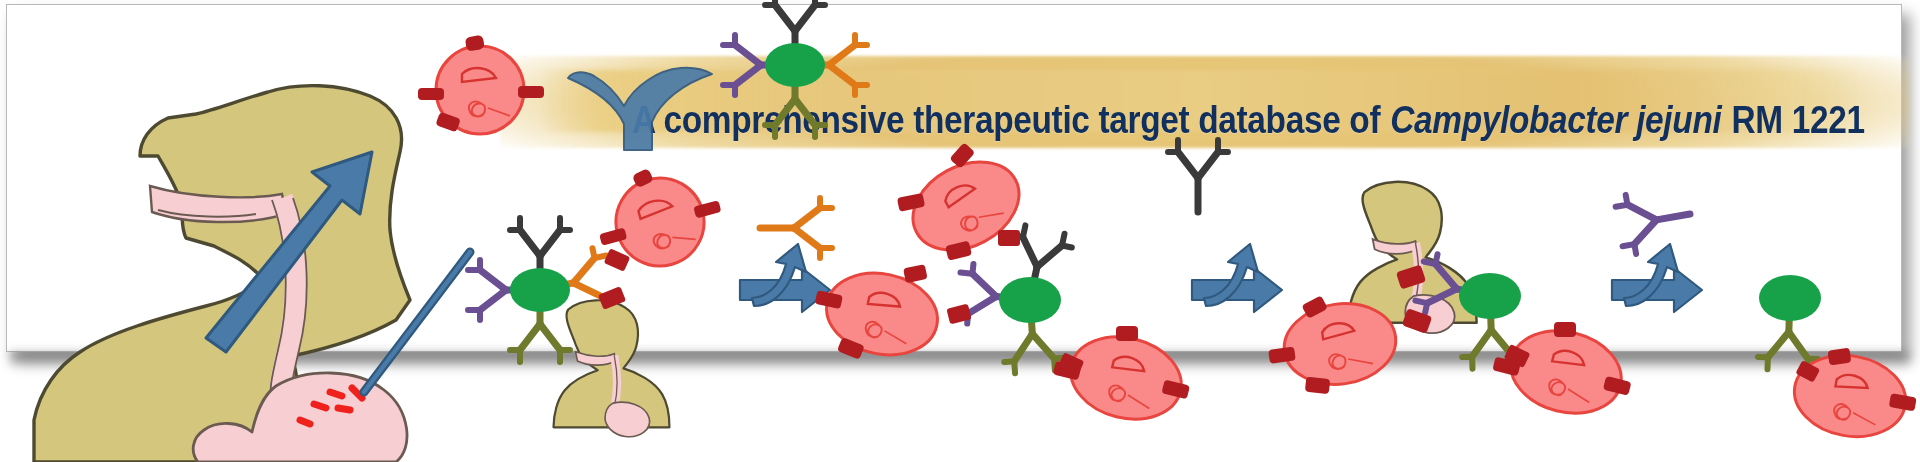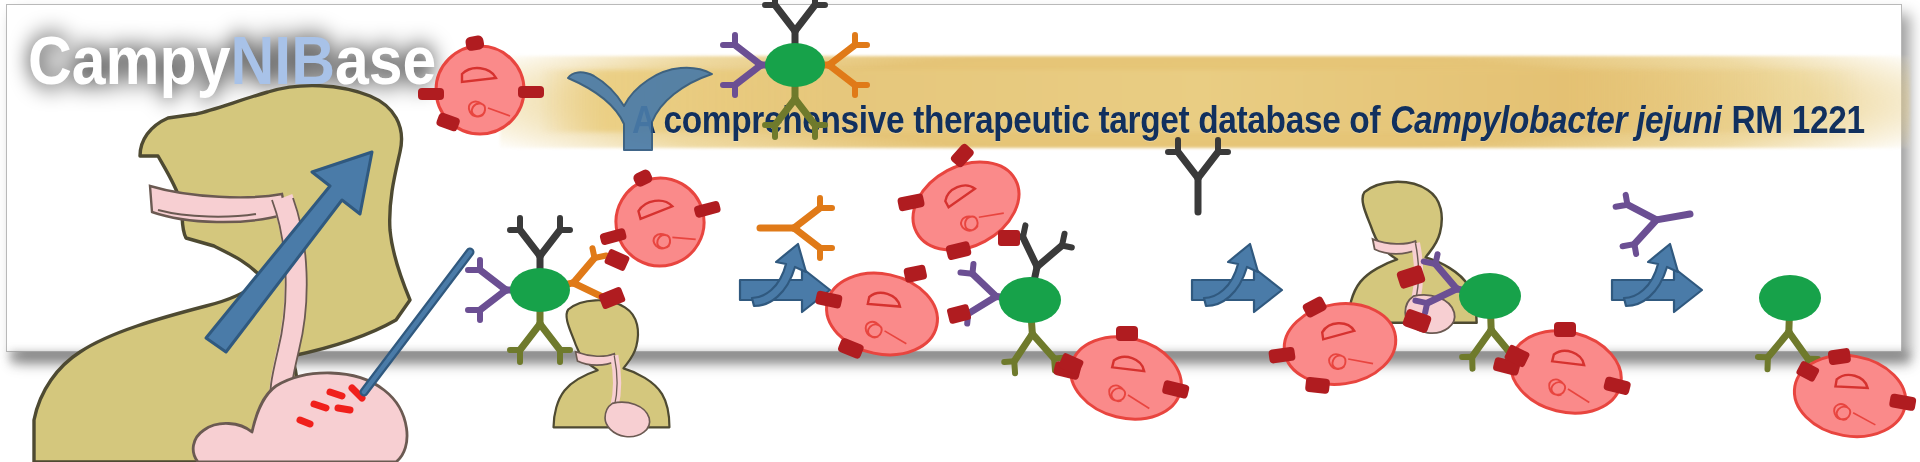--- a/index.html
+++ b/index.html
@@ -136,28 +136,20 @@
   <div class="frame"></div>
   <div class="frame-shadow-strip"></div>
 
   <div class="gold-banner"></div>
   <div class="gold-banner-core"></div>
 
   <div class="tagline">
     <span class="sp">A comprehensive therapeutic target database of</span><span class="ital sp">Campylobacter jejuni</span><span>RM 1221</span>
   </div>
 
-  <div class="logo-wrap">
-    <div class="logo-glow">
-      <span>Campy</span><span>NIB</span><span>ase</span>
-    </div>
-    <div class="logo-text">
-      <span class="logo-a">Campy</span><span class="logo-b">NIB</span><span class="logo-a">ase</span>
-    </div>
-  </div>
 
   <svg class="svg-layer" viewBox="0 0 1920 462" xmlns="http://www.w3.org/2000/svg">
 
     <defs>
 
       <g id="bact-body">
         <circle cx="0" cy="0" r="44" fill="#fa8a8a" stroke="#e8453f" stroke-width="3"></circle>
         <path d="M -18,-16 A 20 16 0 0 1 16,-12 L -18,-8 Z" fill="none" stroke="#d6322f" stroke-width="2.4"></path>
         <path d="M 2,14 c -8,-6 -16,0 -12,8 c 4,7 14,5 15,-2 c 1,-7 -8,-9 -12,-3 c -4,7 4,12 10,8" fill="none" stroke="#e8453f" stroke-width="2"></path>
         <path d="M 8,18 L 30,26" fill="none" stroke="#e8453f" stroke-width="1.8"></path>

